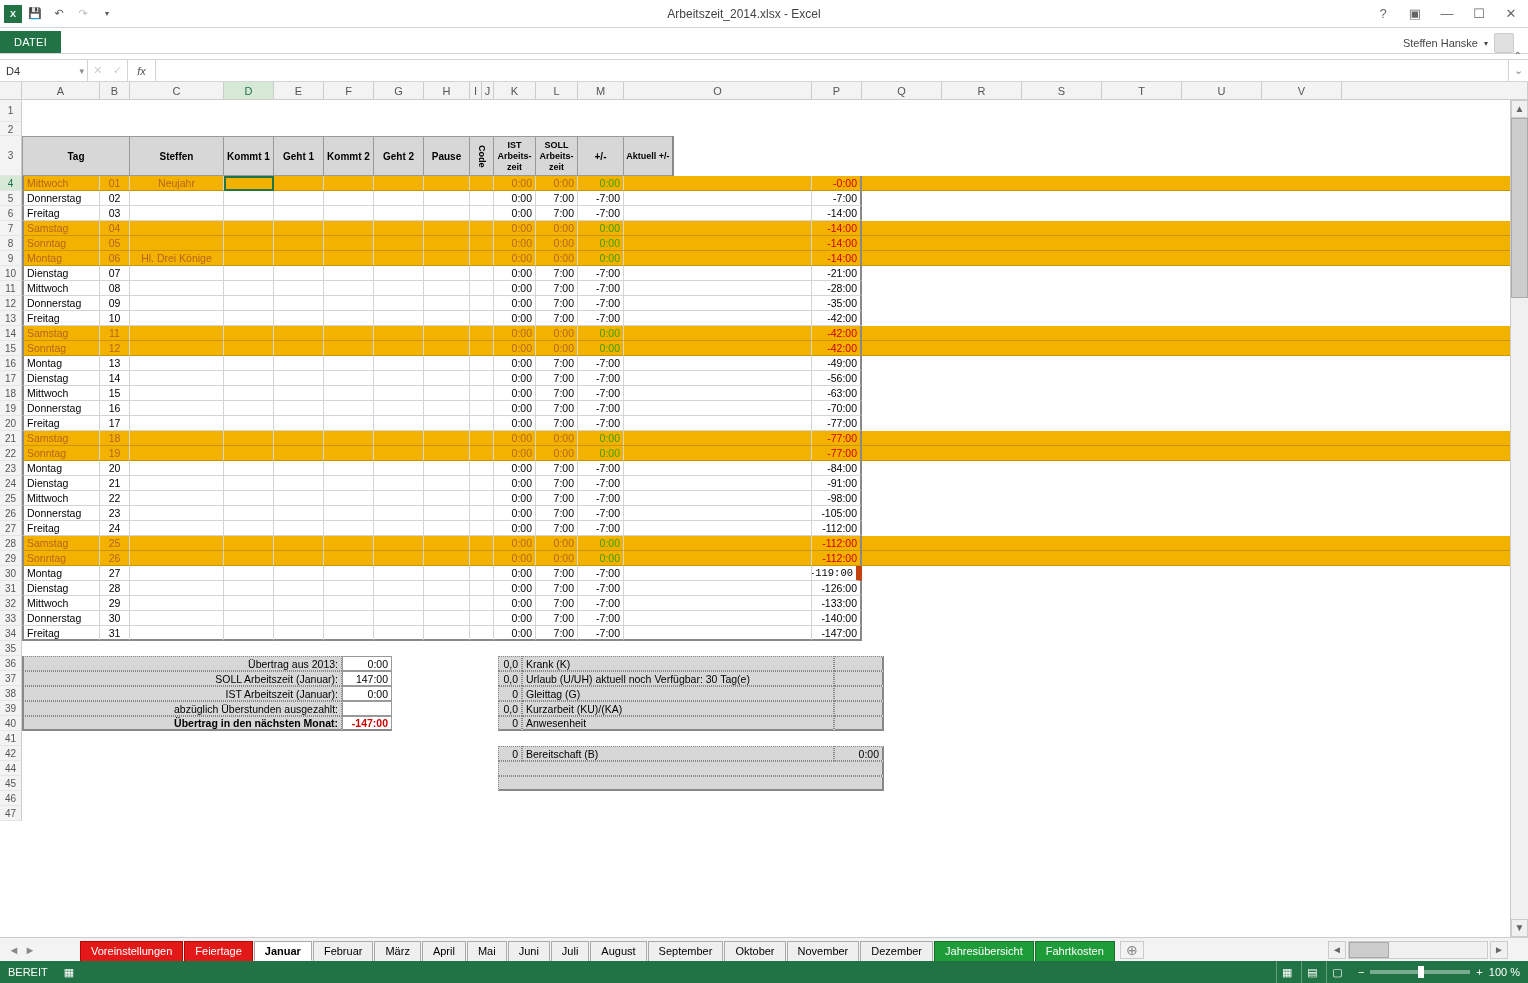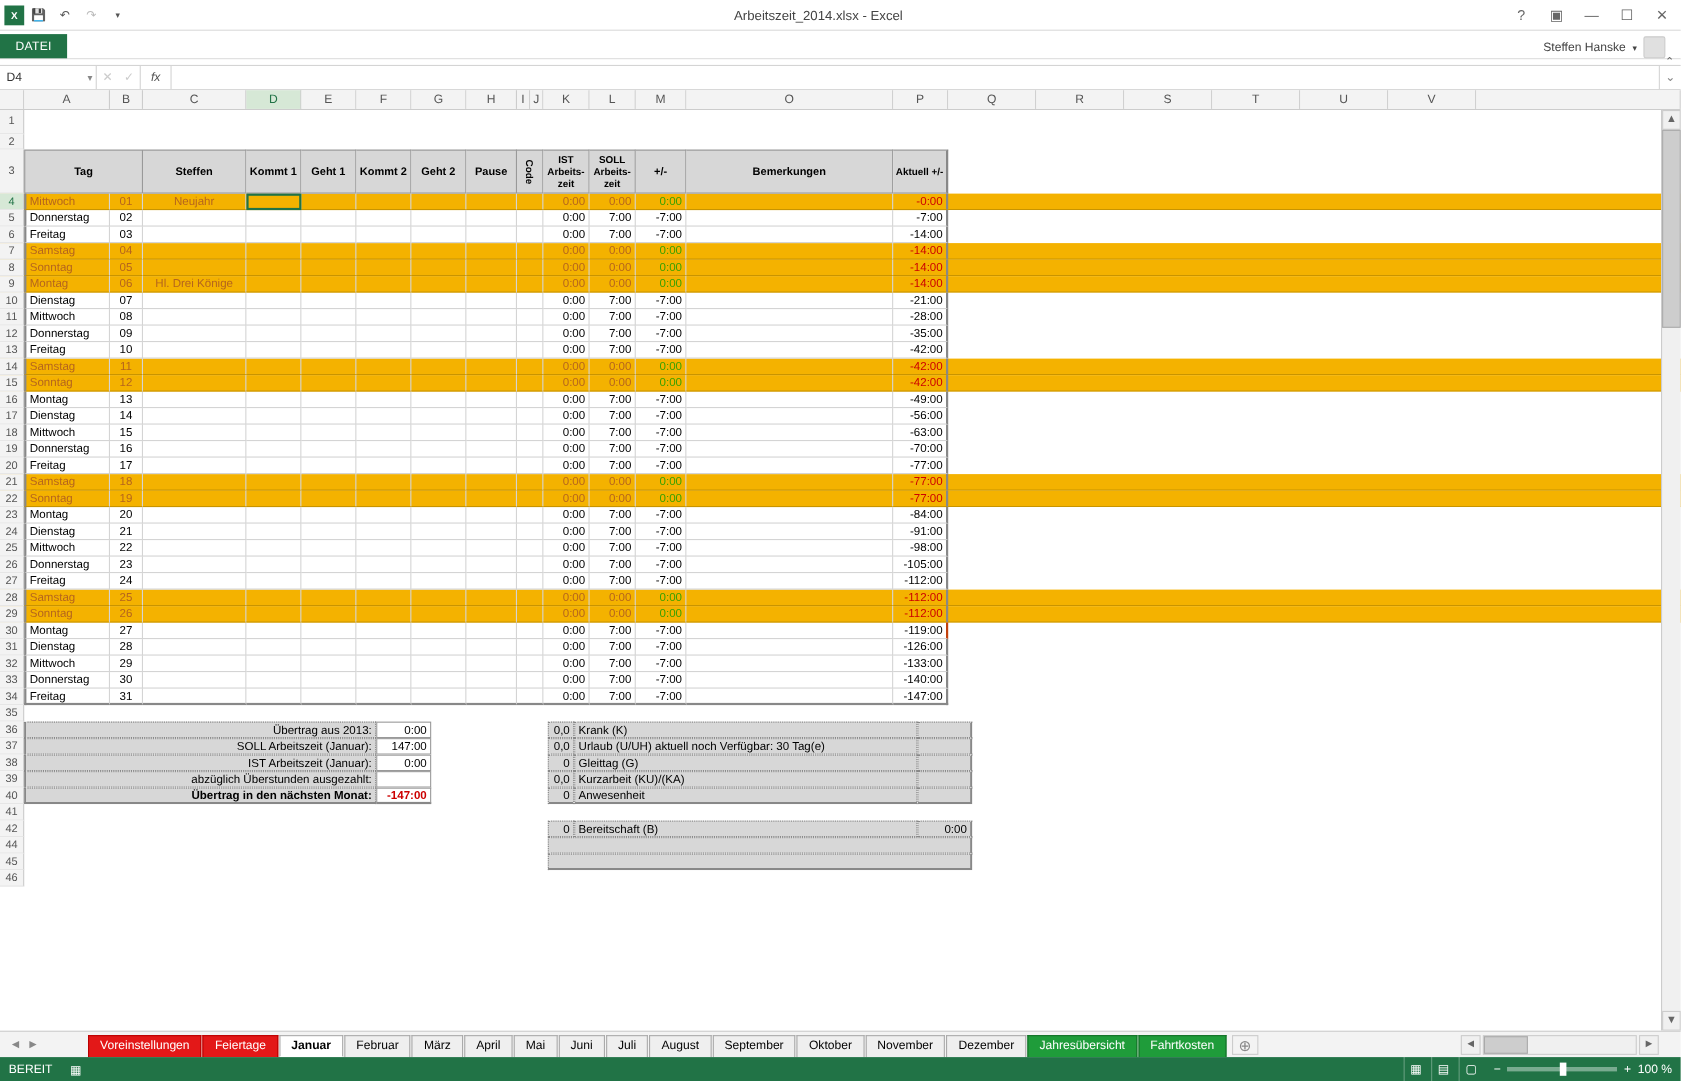--- a/index.html
+++ b/index.html
@@ -210,21 +210,20 @@
       <div class="thead wC">Steffen</div>
       <div class="thead wD">Kommt 1</div>
       <div class="thead wE">Geht 1</div>
       <div class="thead wF">Kommt 2</div>
       <div class="thead wG">Geht 2</div>
       <div class="thead wH">Pause</div>
       <div class="thead" style="width:24px;writing-mode:vertical-rl;font-size:9px">Code</div>
       <div class="thead wK" style="font-size:9px;line-height:11px">IST Arbeits-zeit</div>
       <div class="thead wL" style="font-size:9px;line-height:11px">SOLL Arbeits-zeit</div>
       <div class="thead wM">+/-</div>
-      <div class="thead wO">Bemerkungen</div>
       <div class="thead wP" style="border-right:2px solid #888;font-size:9px;line-height:11px">Aktuell +/-</div>
       <div class="cell wRest nb"></div>
     </div>
 
     <div id="datarows">
         <div class="gridrow we">
           <div class="rownum sel">4</div>
           <div class="cell wA txt-holi" style="border-left:2px solid #888;">Mittwoch</div>
           <div class="cell wB c txt-holi" style="">01</div>
           <div class="cell wC c txt-holi" style="">Neujahr</div>
@@ -699,21 +698,21 @@
           <div class="cell wD" style=""></div>
           <div class="cell wE" style=""></div>
           <div class="cell wF" style=""></div>
           <div class="cell wG" style=""></div>
           <div class="cell wH" style=""></div>
           <div class="cell" style="width:24px;"></div>
           <div class="cell wK r " style="">0:00</div>
           <div class="cell wL r " style="">7:00</div>
           <div class="cell wM r " style="">-7:00</div>
           <div class="cell wO" style=""></div>
-          <div class="cell wP r " style="border-right:2px solid #c2410c;">-119:00</div>
+          <div class="cell wP r " style="border-right:6px solid #c2410c;font-family:Liberation Mono, monospace;">-119:00</div>
           <div class="cell wRest nb"></div>
         </div>
         <div class="gridrow norme">
           <div class="rownum">31</div>
           <div class="cell wA " style="border-left:2px solid #888;">Dienstag</div>
           <div class="cell wB c " style="">28</div>
           <div class="cell wC c " style=""></div>
           <div class="cell wD" style=""></div>
           <div class="cell wE" style=""></div>
           <div class="cell wF" style=""></div>
@@ -866,20 +865,25 @@
         <div class="rownum">45</div>
         <div class="cell nb" style="width:476px"></div>
         <div class="cell sumbox" style="width:386px;border-right:2px solid #888;border-bottom:2px solid #888"></div>
         <div class="cell wRest nb"></div>
       </div>
     <div class="gridrow">
         <div class="rownum">46</div>
         <div class="cell nb" style="width:862px"></div>
         <div class="cell wRest nb"></div>
       </div>
+    <div class="gridrow">
+        <div class="rownum">47</div>
+        <div class="cell nb" style="width:862px"></div>
+        <div class="cell wRest nb"></div>
+      </div>
 
   </div>
 
   <div class="activecell" style="left:224px; top:94px; width:50px; height:15px;"></div>
 </div>
 
 <div class="vscroll">
   <div class="vbtn">▲</div>
   <div class="vtrack">
       <div class="vthumb"></div>

